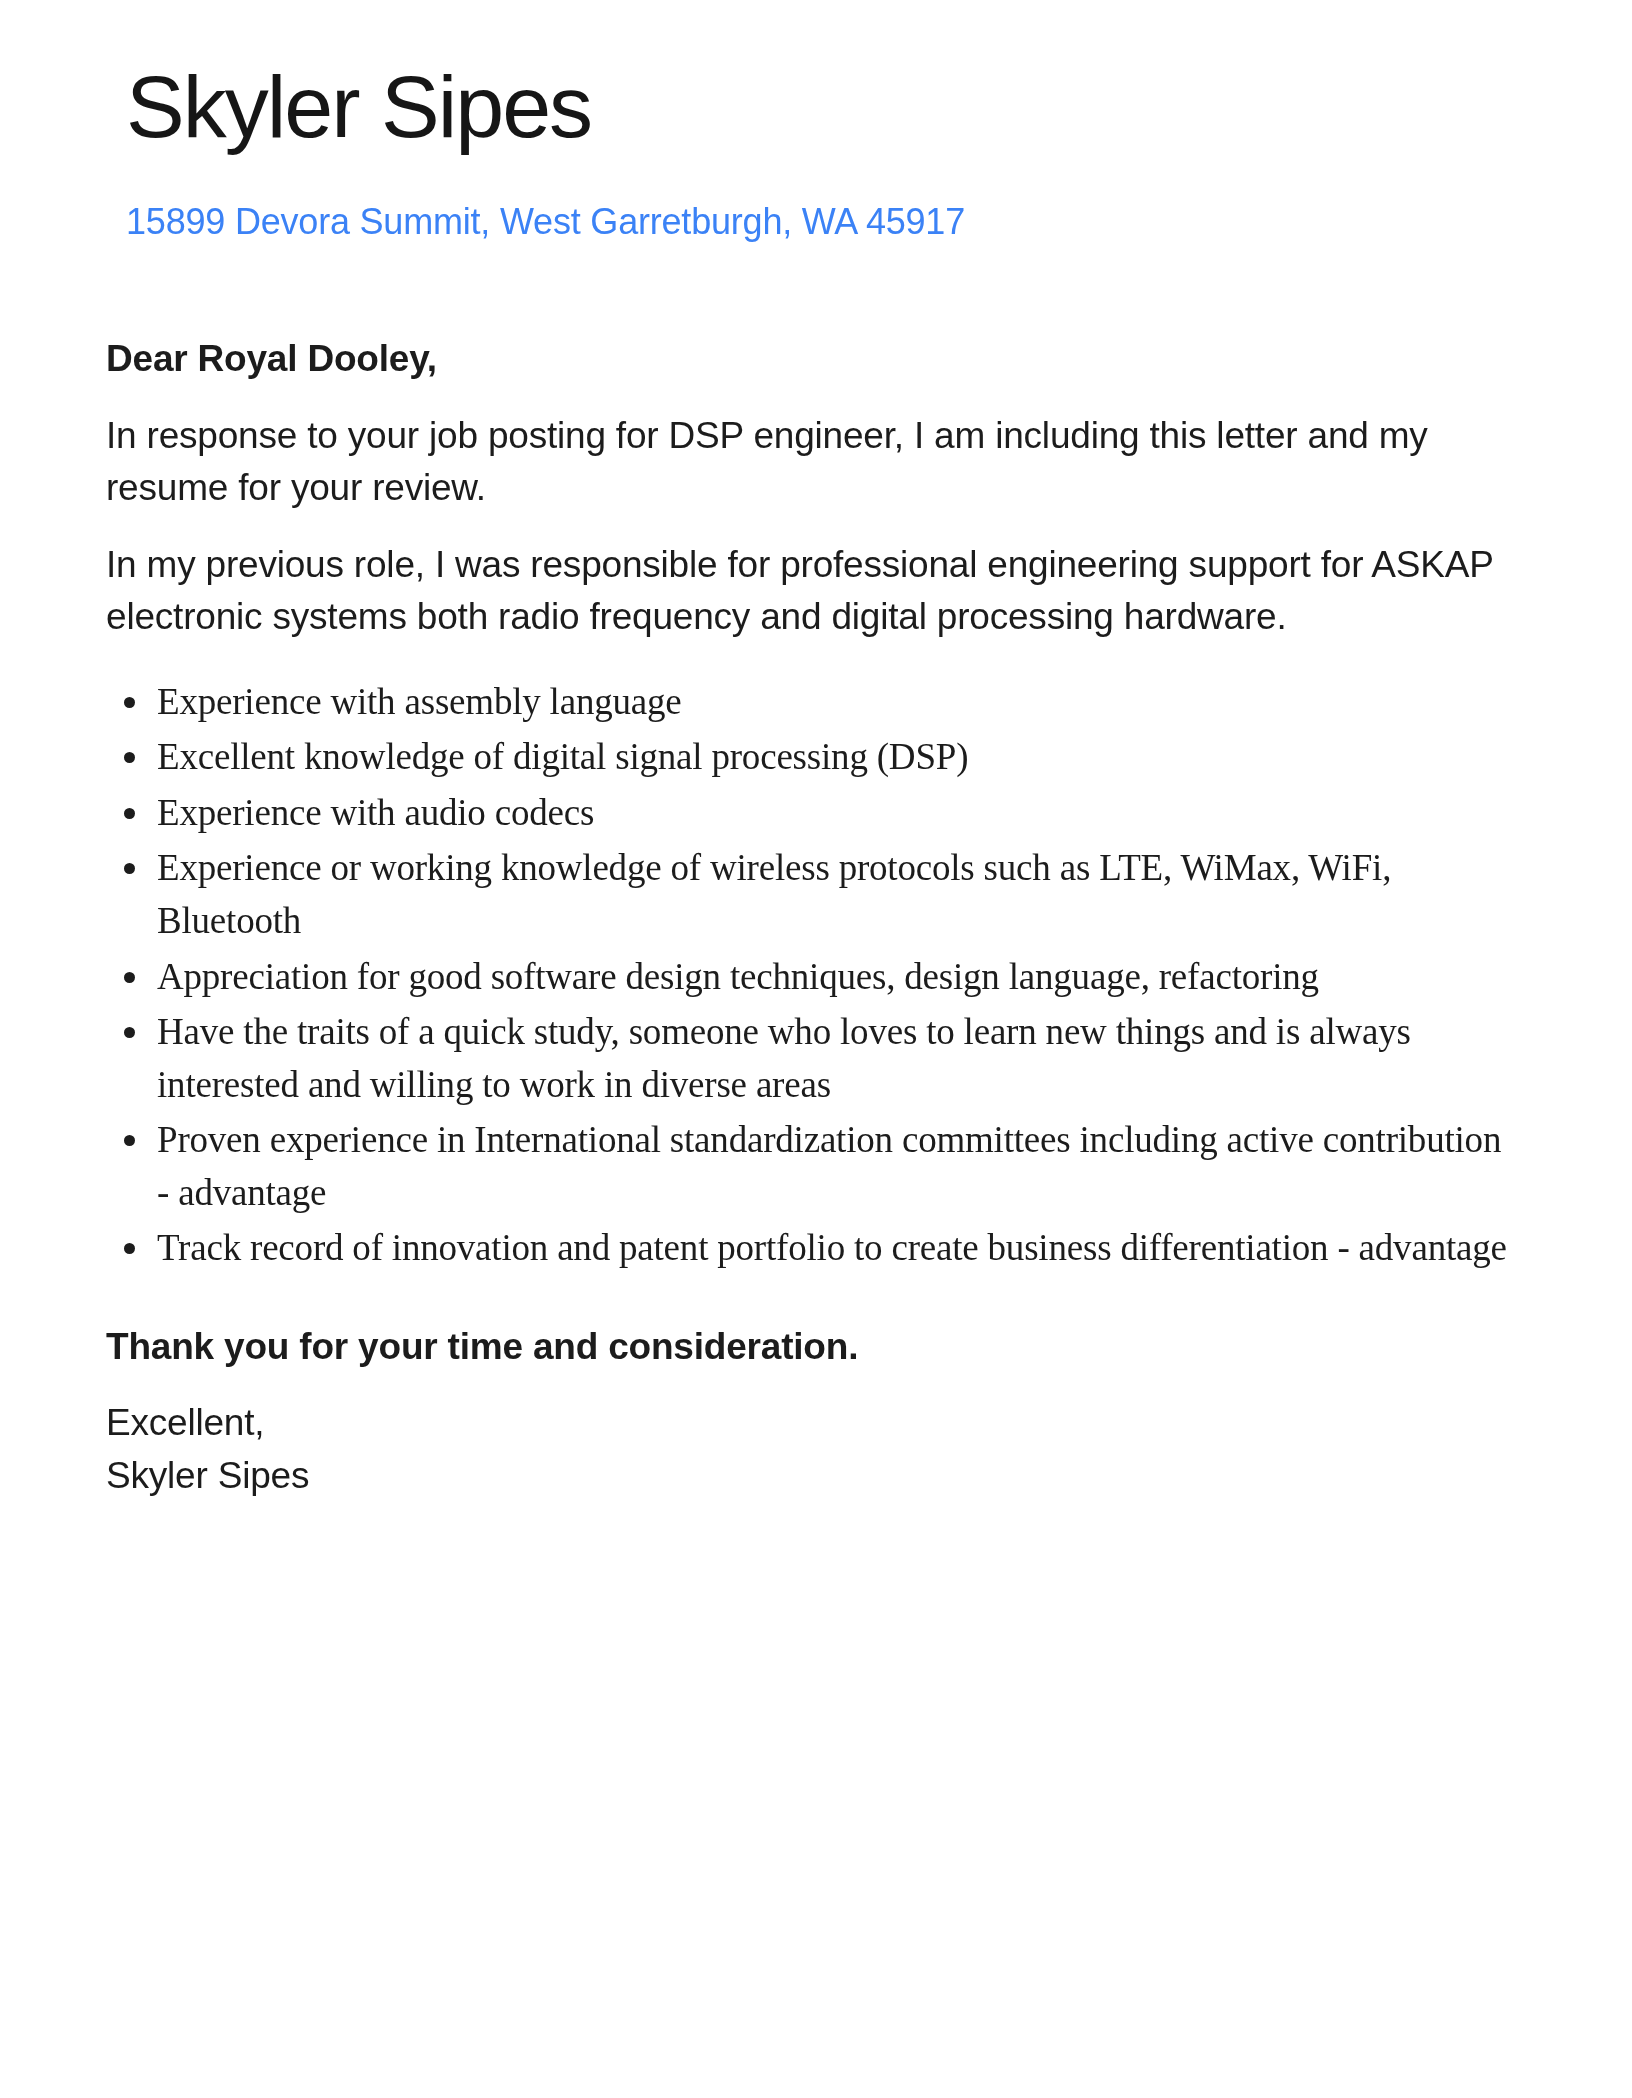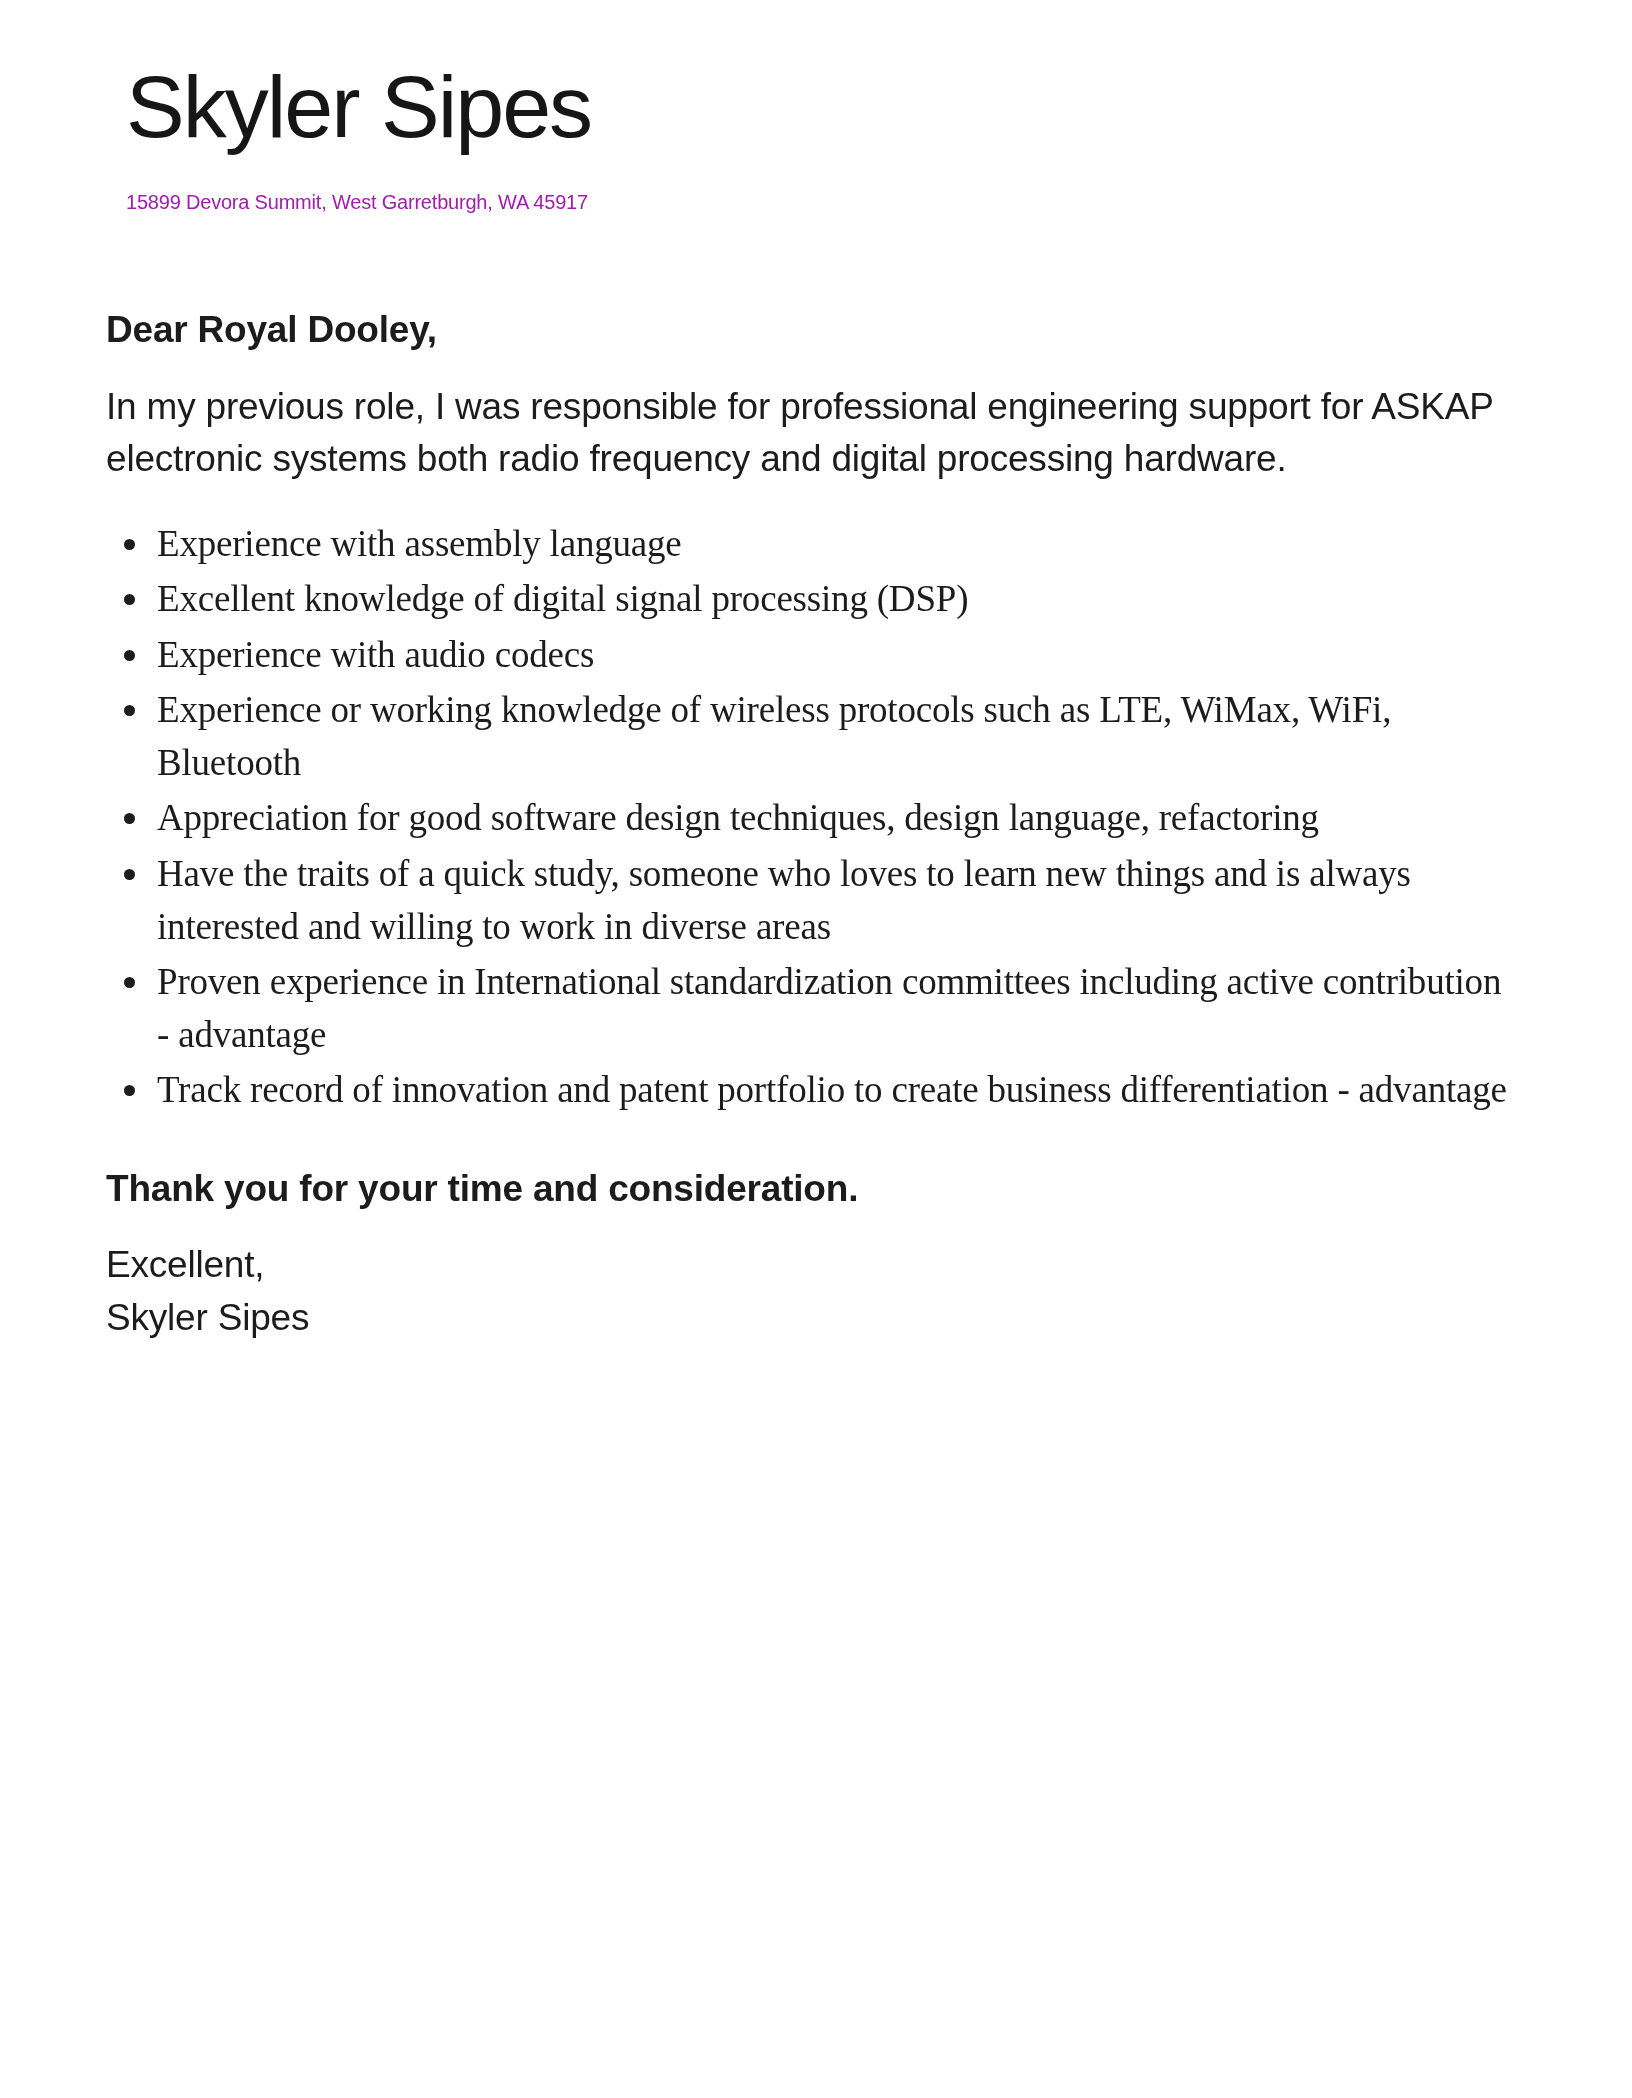--- a/index.html
+++ b/index.html
@@ -19,24 +19,24 @@
   }
   .letter-header { margin-left: 20px; }
   .sender-name {
     font-size: 88px;
     font-weight: 400;
     letter-spacing: -2px;
     line-height: 1.15;
     color: #161616;
   }
   .sender-address {
-    font-size: 20px;
+    font-size: 36px;
     letter-spacing: -0.2px;
-    margin-top: 34px;
-    color: #a21caf;
+    margin-top: 44px;
+    color: #3b82f6;
   }
   .letter-body {
     margin-top: 90px;
     font-size: 37px;
     line-height: 1.42;
     letter-spacing: -0.2px;
     max-width: 1420px;
     color: #1c1c1c;
   }
   .letter-body p { margin-bottom: 24px; }
@@ -64,20 +64,21 @@
 
   <header class="letter-header">
     <h1 class="sender-name">Skyler Sipes</h1>
     <div class="sender-address">15899 Devora Summit, West Garretburgh, WA 45917</div>
   </header>
 
   <main class="letter-body">
 
     <p class="greeting">Dear Royal Dooley,</p>
 
+    <p>In response to your job posting for DSP engineer, I am including this letter and my resume for your review.</p>
 
     <p>In my previous role, I was responsible for professional engineering support for ASKAP electronic systems both radio frequency and digital processing hardware.</p>
 
 
     <ul class="requirements">
         <li>Experience with assembly language</li>
         <li>Excellent knowledge of digital signal processing (DSP)</li>
         <li>Experience with audio codecs</li>
         <li>Experience or working knowledge of wireless protocols such as LTE, WiMax, WiFi, Bluetooth</li>
         <li>Appreciation for good software design techniques, design language, refactoring</li>

